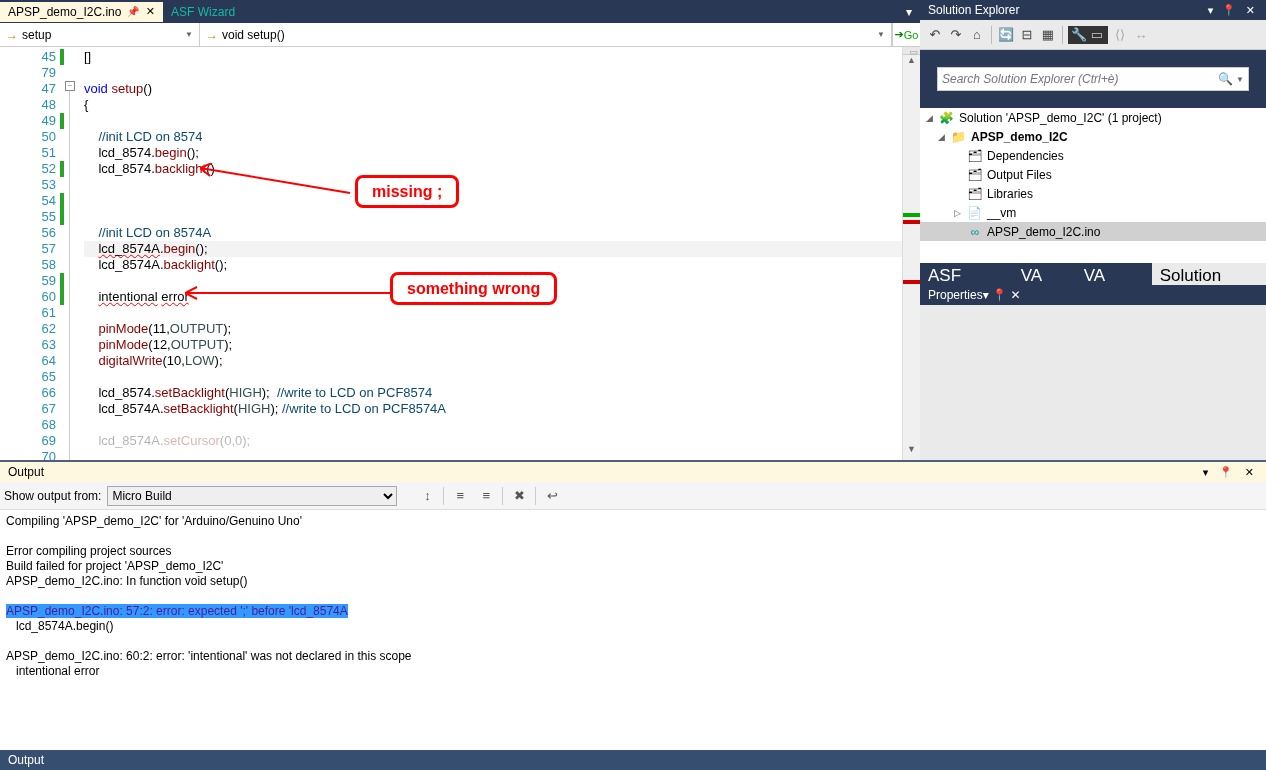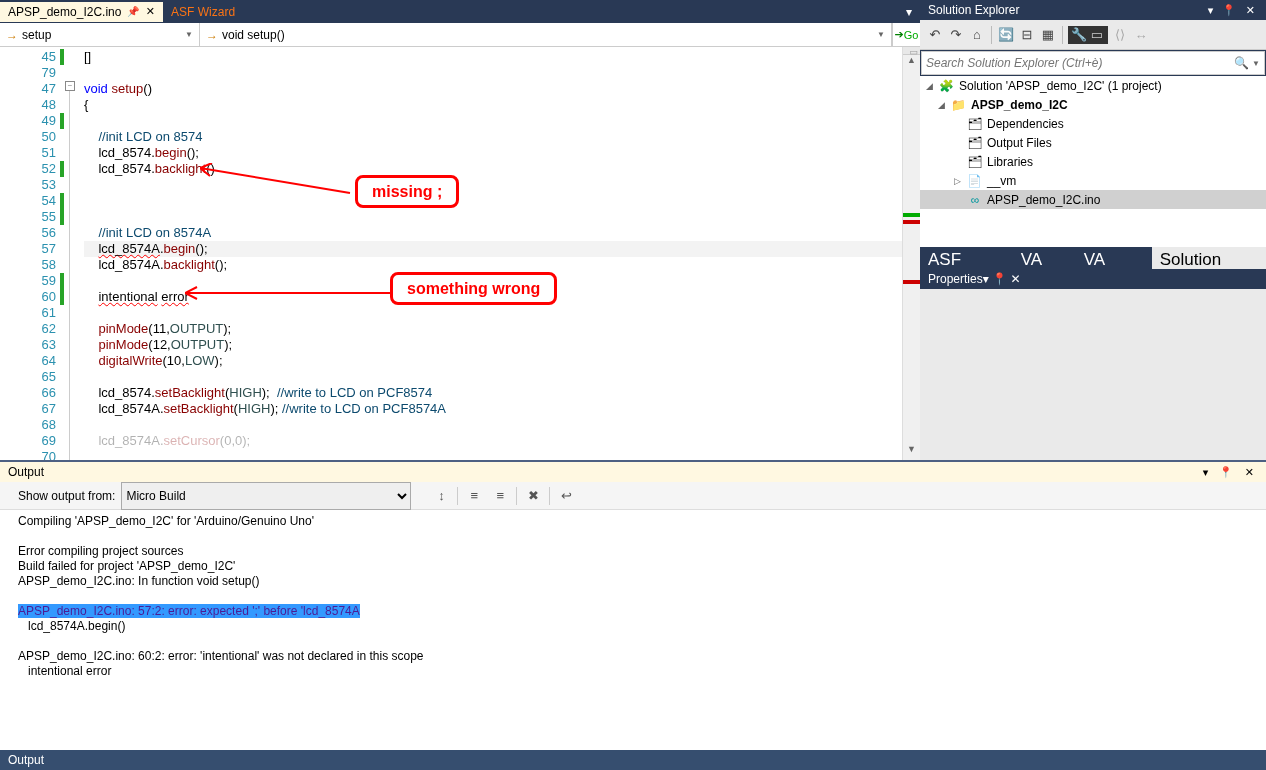--- a/index.html
+++ b/index.html
@@ -4,21 +4,21 @@
 <style>
 * { box-sizing: border-box; margin: 0; padding: 0; font-family: 'Segoe UI', Tahoma, sans-serif; }
 body { width: 1266px; height: 770px; background: #293955; color: #fff; font-size: 12px; overflow: hidden; position: relative; }
 .left-region { flex: 1; display: flex; flex-direction: column; min-width: 0; }
 .right-region { width: 346px; display: flex; flex-direction: column; background: #293955; }
 
 
 .tab-bar { display: flex; align-items: center; height: 23px; background: #293955; }
 .tab { padding: 3px 8px; background: #364E6F; color: #fff; border: none; cursor: pointer; display: flex; align-items: center; gap: 6px; }
 .tab.active { background: #FFF8E1; color: #000; }
-.tab.active2 { background: #293955; color: #f97316; }
+.tab.active2 { background: #293955; color: #14b8a6; }
 .tab-pin { font-size: 10px; cursor: pointer; }
 .tab-close { font-size: 11px; color: #fff; cursor: pointer; }
 .tab.active .tab-close, .tab.active .tab-pin { color: #000; }
 .tab-spacer { flex: 1; }
 .window-arrow { color: #fff; padding: 0 8px; cursor: pointer; }
 
 
 .editor-nav { display: flex; height: 24px; background: #fff; border-bottom: 1px solid #ccc; }
 .nav-dropdown { flex: 1; display: flex; align-items: center; padding: 0 6px; border-right: 1px solid #ccc; color: #000; cursor: pointer; }
 .nav-dropdown .icon { margin-right: 4px; color: #cc7a00; }
@@ -56,37 +56,37 @@
 .err-dot { position: absolute; width: 100%; height: 4px; }
 .err-red { background: #c00; }
 .err-green { background: #0a0; }
 .split-handle { height: 8px; background: #e8e8e8; border-bottom: 1px solid #ccc; cursor: ns-resize; text-align: right; padding-right: 2px; color: #999; font-size: 9px; }
 
 
 .output-panel { height: 310px; display: flex; flex-direction: column; border-top: 2px solid #4d6082; width: 1266px; }
 .output-title { background: #FFF8E1; color: #000; padding: 3px 8px; display: flex; align-items: center; }
 .output-title .spacer { flex: 1; }
 .output-title .tools span { padding: 0 4px; cursor: pointer; font-size: 11px; }
-.output-toolbar { display: flex; align-items: center; height: 28px; background: #f5f5f5; color: #000; padding: 0 18px; gap: 6px; border-bottom: 1px solid #ddd; }
-.output-toolbar select { width: 290px; height: 28px; font-size: 12px; border: 1px solid #aaa; }
+.output-toolbar { display: flex; align-items: center; height: 28px; background: #f5f5f5; color: #000; padding: 0 4px; gap: 6px; border-bottom: 1px solid #ddd; }
+.output-toolbar select { width: 290px; height: 20px; font-size: 12px; border: 1px solid #aaa; }
 .tool-icon { width: 20px; height: 20px; display: inline-flex; align-items: center; justify-content: center; color: #555; cursor: pointer; font-size: 13px; }
-.output-text { flex: 1; background: #fff; color: #000; font-family: Consolas, monospace; font-size: 12px; line-height: 15px; padding: 4px 18px; overflow: auto; white-space: pre; }
+.output-text { flex: 1; background: #fff; color: #000; font-family: Consolas, monospace; font-size: 12px; line-height: 15px; padding: 4px 6px; overflow: auto; white-space: pre; }
 .output-text .sel { background: #3399ff; color: #4c1d95; }
 .bottom-tab { background: #364E6F; padding: 3px 8px; }
 
 
 .panel-header { display: flex; align-items: center; padding: 3px 8px; background: #293955; color: #fff; }
 .panel-header .spacer { flex: 1; }
 .panel-header .tools span { padding: 0 3px; cursor: pointer; font-size: 11px; }
 .sol-toolbar { display: flex; align-items: center; height: 30px; background: #eaeaea; padding: 0 6px; gap: 3px; border-bottom: 1px solid #ccc; }
 .sol-toolbar .ti { width: 18px; height: 18px; display: inline-flex; align-items: center; justify-content: center; color: #444; cursor: pointer; font-size: 13px; }
 .sol-toolbar .sep { width: 1px; height: 18px; background: #bbb; margin: 0 2px; }
 .sol-toolbar .wrench-box { background: #333; padding: 0 2px; display: flex; }
 .sol-toolbar .wrench-box .ti { color: #ccc; }
-.sol-search { display: flex; align-items: center; height: 24px; background: #fff; border: 1px solid #ccc; margin: 1px; padding: 0 4px; }
+.sol-search { display: flex; align-items: center; height: 24px; background: #fff; border: 1px solid #ccc; margin: 17px; padding: 0 4px; }
 .sol-search input { flex: 1; border: none; outline: none; font-size: 12px; color: #888; font-style: italic; }
 .sol-tree { flex: 1; background: #fff; color: #000; font-size: 12px; overflow: auto; }
 .tree-row { display: flex; align-items: center; height: 19px; padding-left: 6px; cursor: pointer; }
 .tree-row.sel { background: #d0d0d0; }
 .tree-toggle { width: 12px; color: #666; font-size: 9px; }
 .tree-icon { width: 18px; text-align: center; margin-right: 3px; font-size: 12px; }
 .tree-label { white-space: nowrap; }
 .tree-row.bold .tree-label { font-weight: bold; }
 .indent-1 { padding-left: 18px; }
 .indent-2 { padding-left: 34px; }

